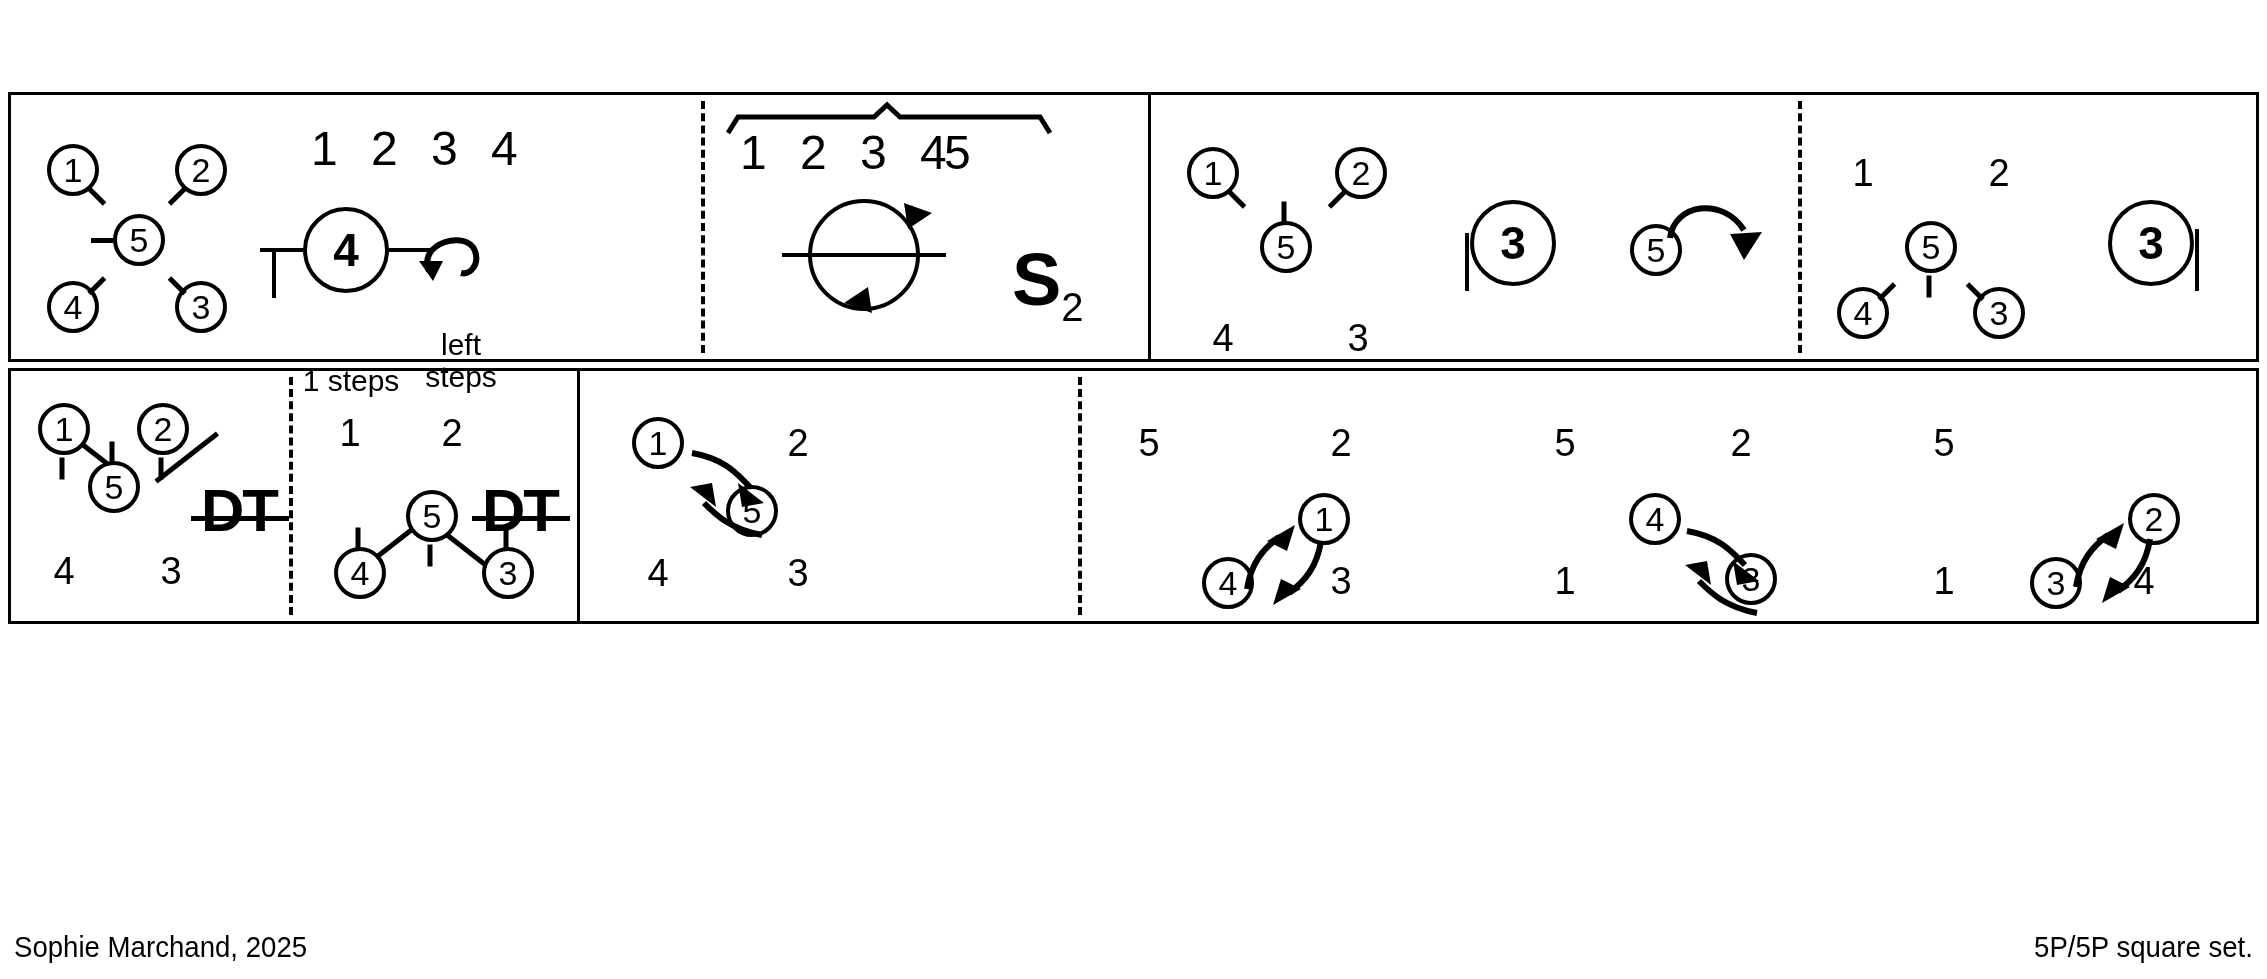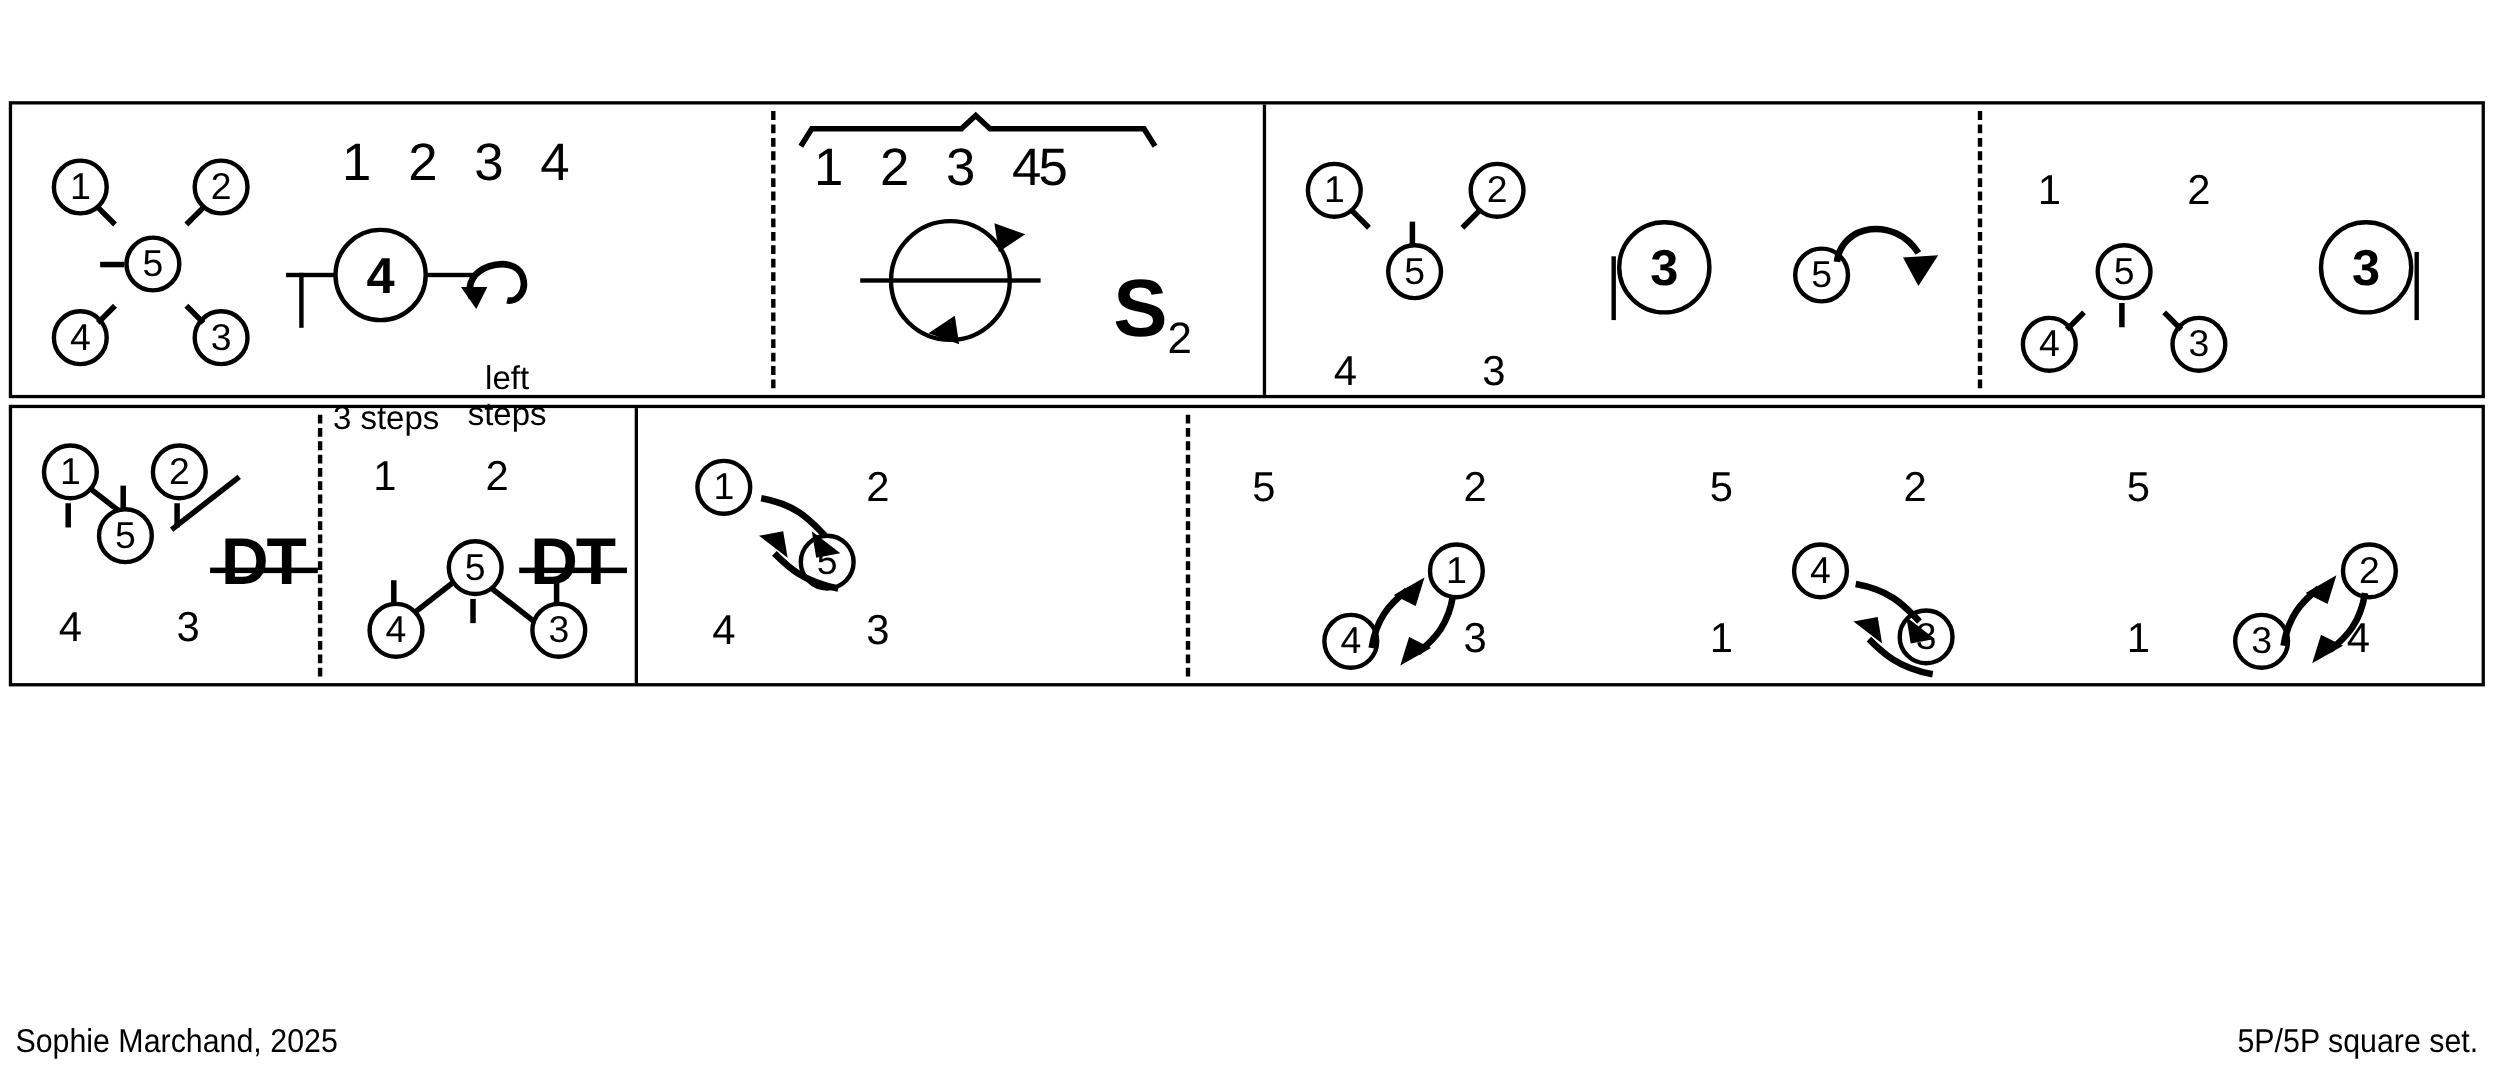--- a/index.html
+++ b/index.html
@@ -115,21 +115,21 @@
         <div class="tick" style="left:-16px;top:-16px;transform:rotate(-135deg);"></div>
       </div>
 
       <div class="barnums" style="left:300px;top:30px;">1 2 3 4</div>
 
       <div class="tok" style="left:335px;top:155px;">
         <div class="hline" style="left:-86px;top:-2px;width:172px;"></div>
         <div class="vline" style="left:-74px;top:-2px;height:50px;"></div>
         <div class="circ big">4</div>
       </div>
-      <div class="smalltxt" style="left:280px;top:270px;width:120px;">3 steps</div>
+      <div class="smalltxt" style="left:280px;top:270px;width:120px;">1 steps</div>
 
       <svg style="left:400px;top:130px;" width="90" height="70" viewBox="0 0 90 70">
         <path d="M18,46 C6,18 56,4 64,26 C69,41 58,50 50,48" fill="none" stroke="#000" stroke-width="6"></path>
         <polygon points="22,56 8,36 32,36" fill="#000"></polygon>
       </svg>
       <div class="smalltxt" style="left:405px;top:234px;width:90px;">
         <span>left</span><br>
         <span>steps</span>
       </div>
     </div>

